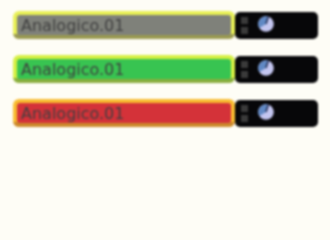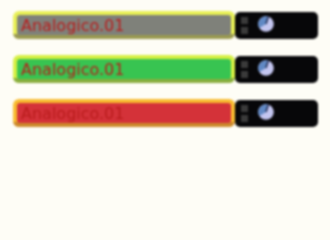--- a/index.html
+++ b/index.html
@@ -3,21 +3,21 @@
 <meta charset="utf-8">
 <style>
   html,body{margin:0;padding:0;}
   body{width:330px;height:133px;background:#fefdf6;font-family:"DejaVu Sans",sans-serif;overflow:hidden;}
   #stage{position:relative;width:330px;height:133px;filter:blur(0.8px);}
   .row{position:absolute;left:13px;width:305px;height:29px;}
   .label{position:absolute;left:0;top:0;width:222px;height:28px;border-radius:6px;box-sizing:border-box;padding:4px;overflow:hidden;}
   .bevel{position:absolute;left:0;bottom:0;width:100%;height:4.5px;}
   .fill{position:relative;display:block;width:100%;height:100%;border-radius:3px;}
   .panel{position:absolute;left:222px;top:1px;width:83px;height:27px;background:#070709;border-radius:5px;}
-  .txt{position:absolute;left:8px;top:5px;font-size:16px;color:#b91c1c;white-space:nowrap;}
+  .txt{position:absolute;left:8px;top:5px;font-size:16px;color:#404040;white-space:nowrap;}
   .sq{position:absolute;width:7px;height:7px;background:#3a3a3a;}
   .sq1{left:6px;top:5px;} .sq2{left:6px;top:15px;}
   .pie{position:absolute;left:23px;top:4px;}
 </style>
 </head>
 <body>
 
 <div id="stage">
     <div class="row" style="top: 10.5px;">
       <div class="label" style="background:#e8f055">

